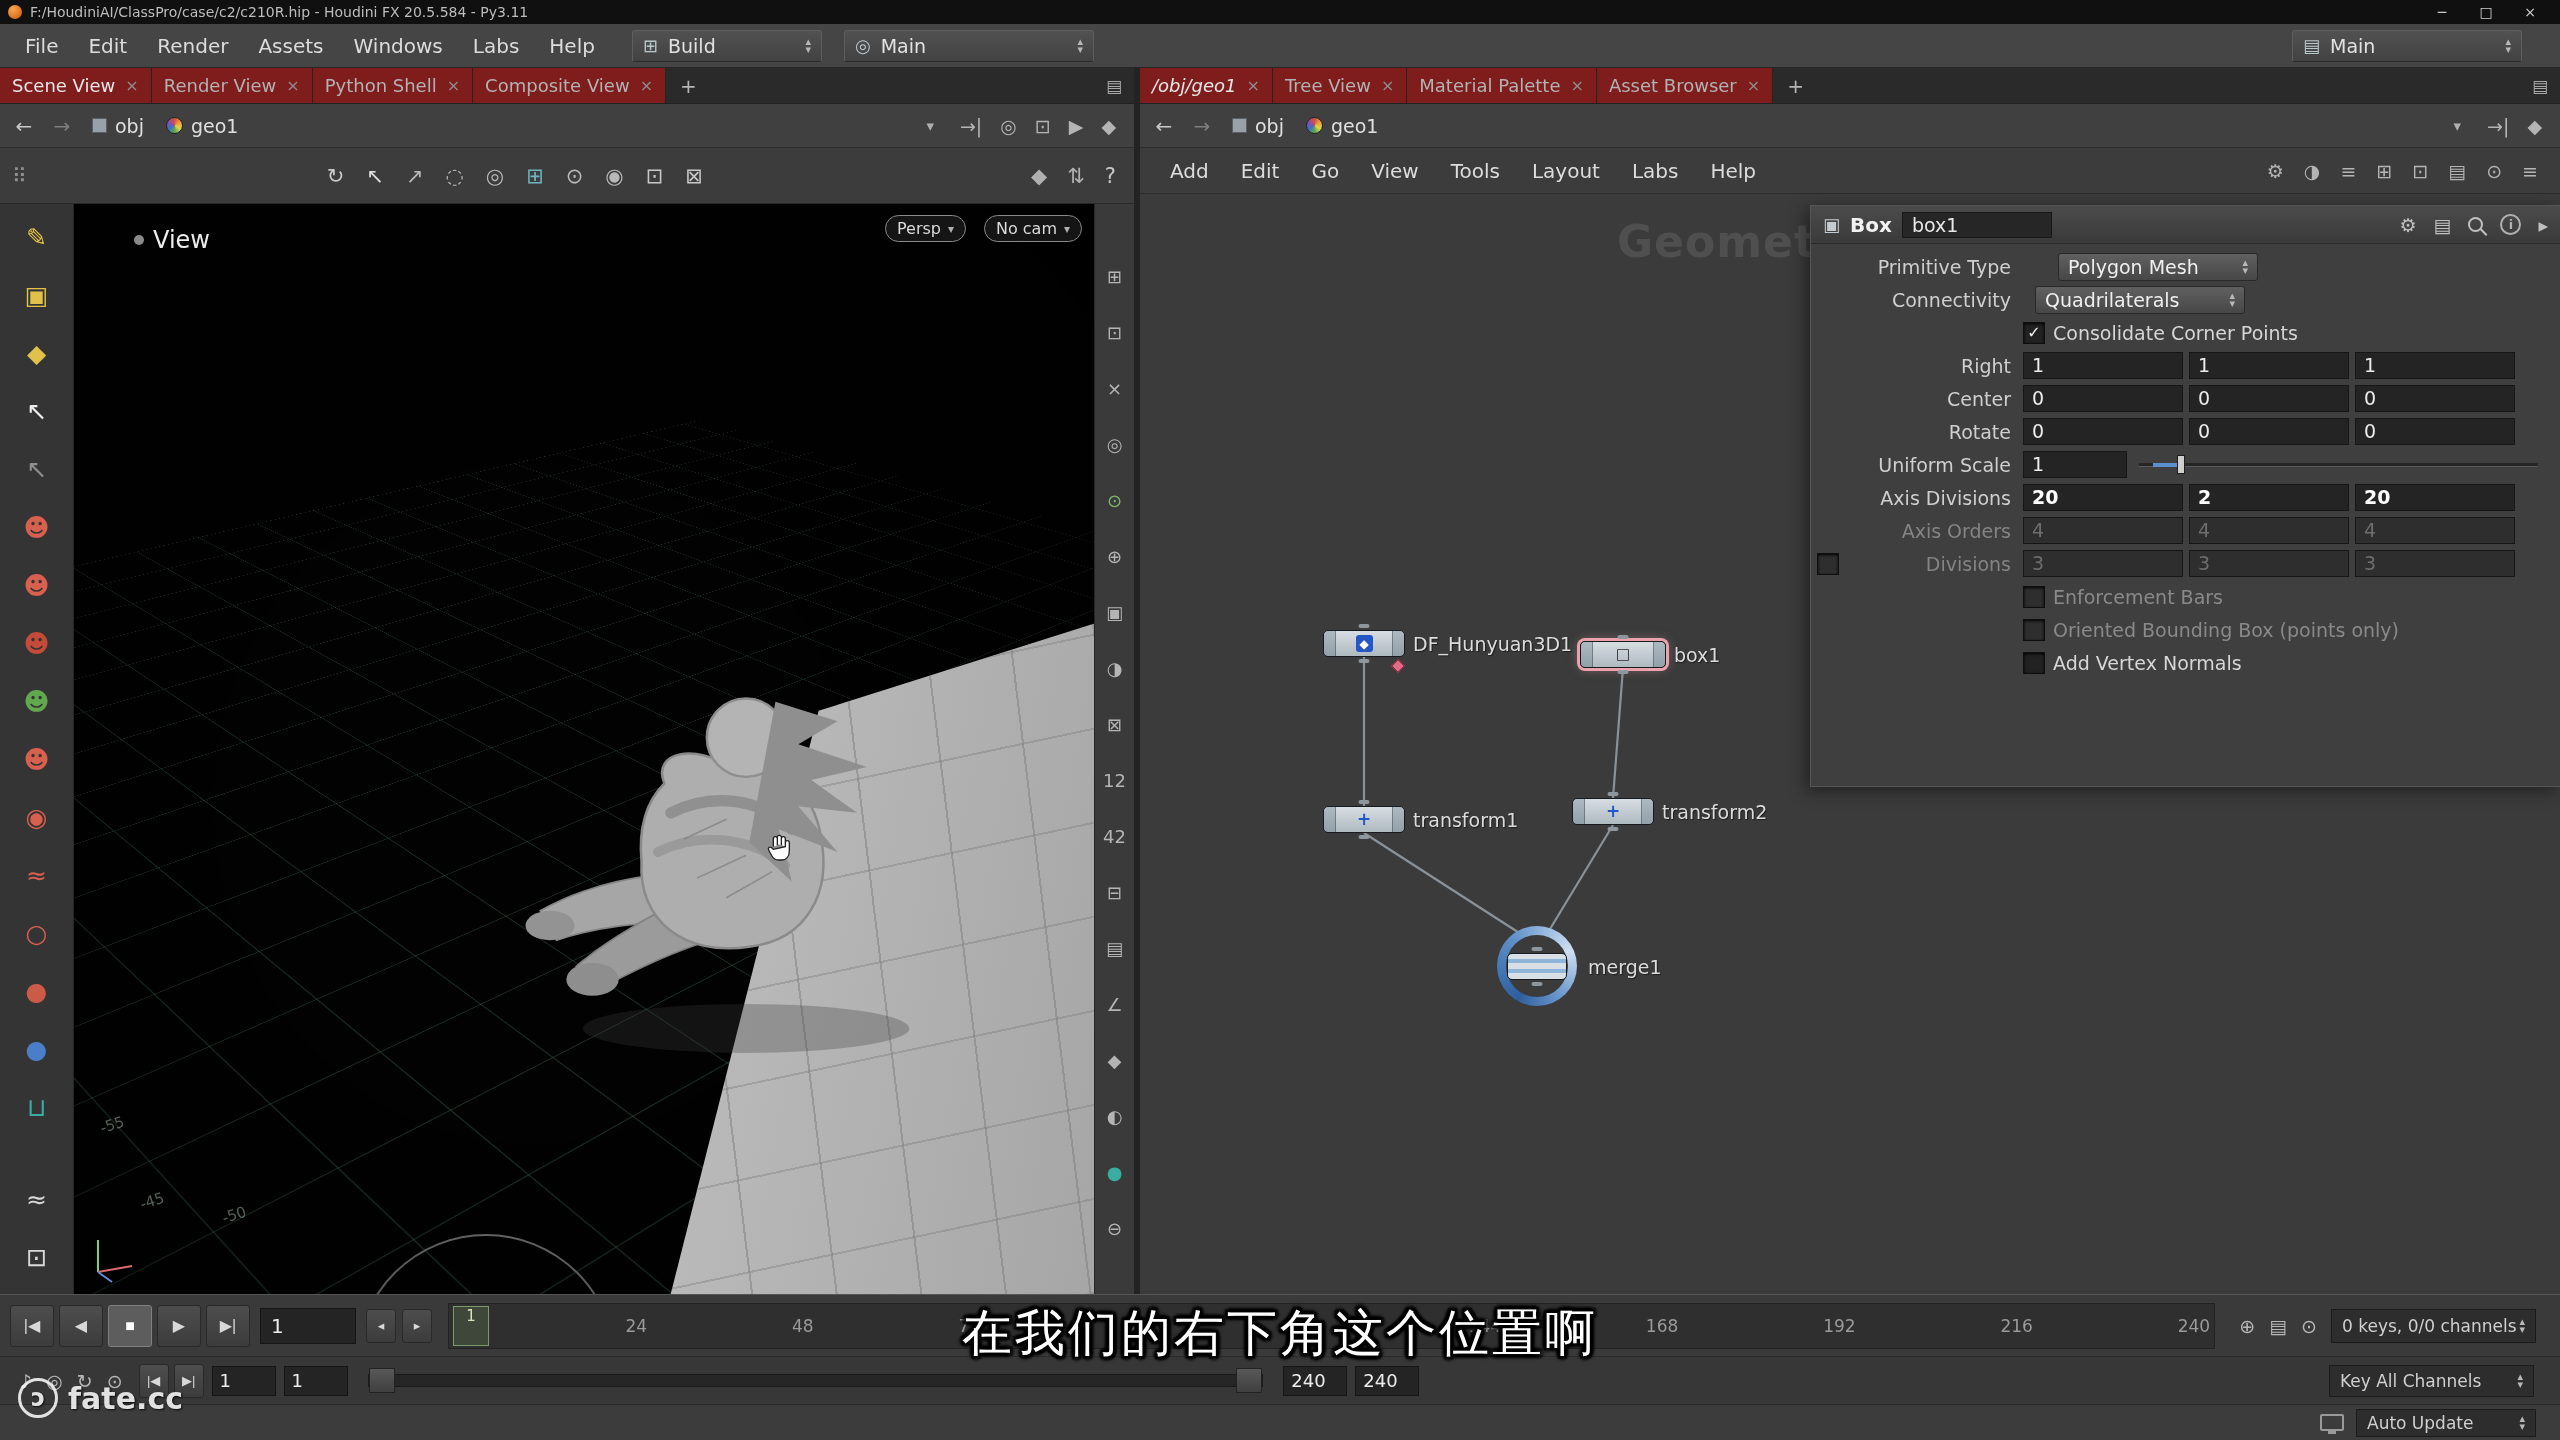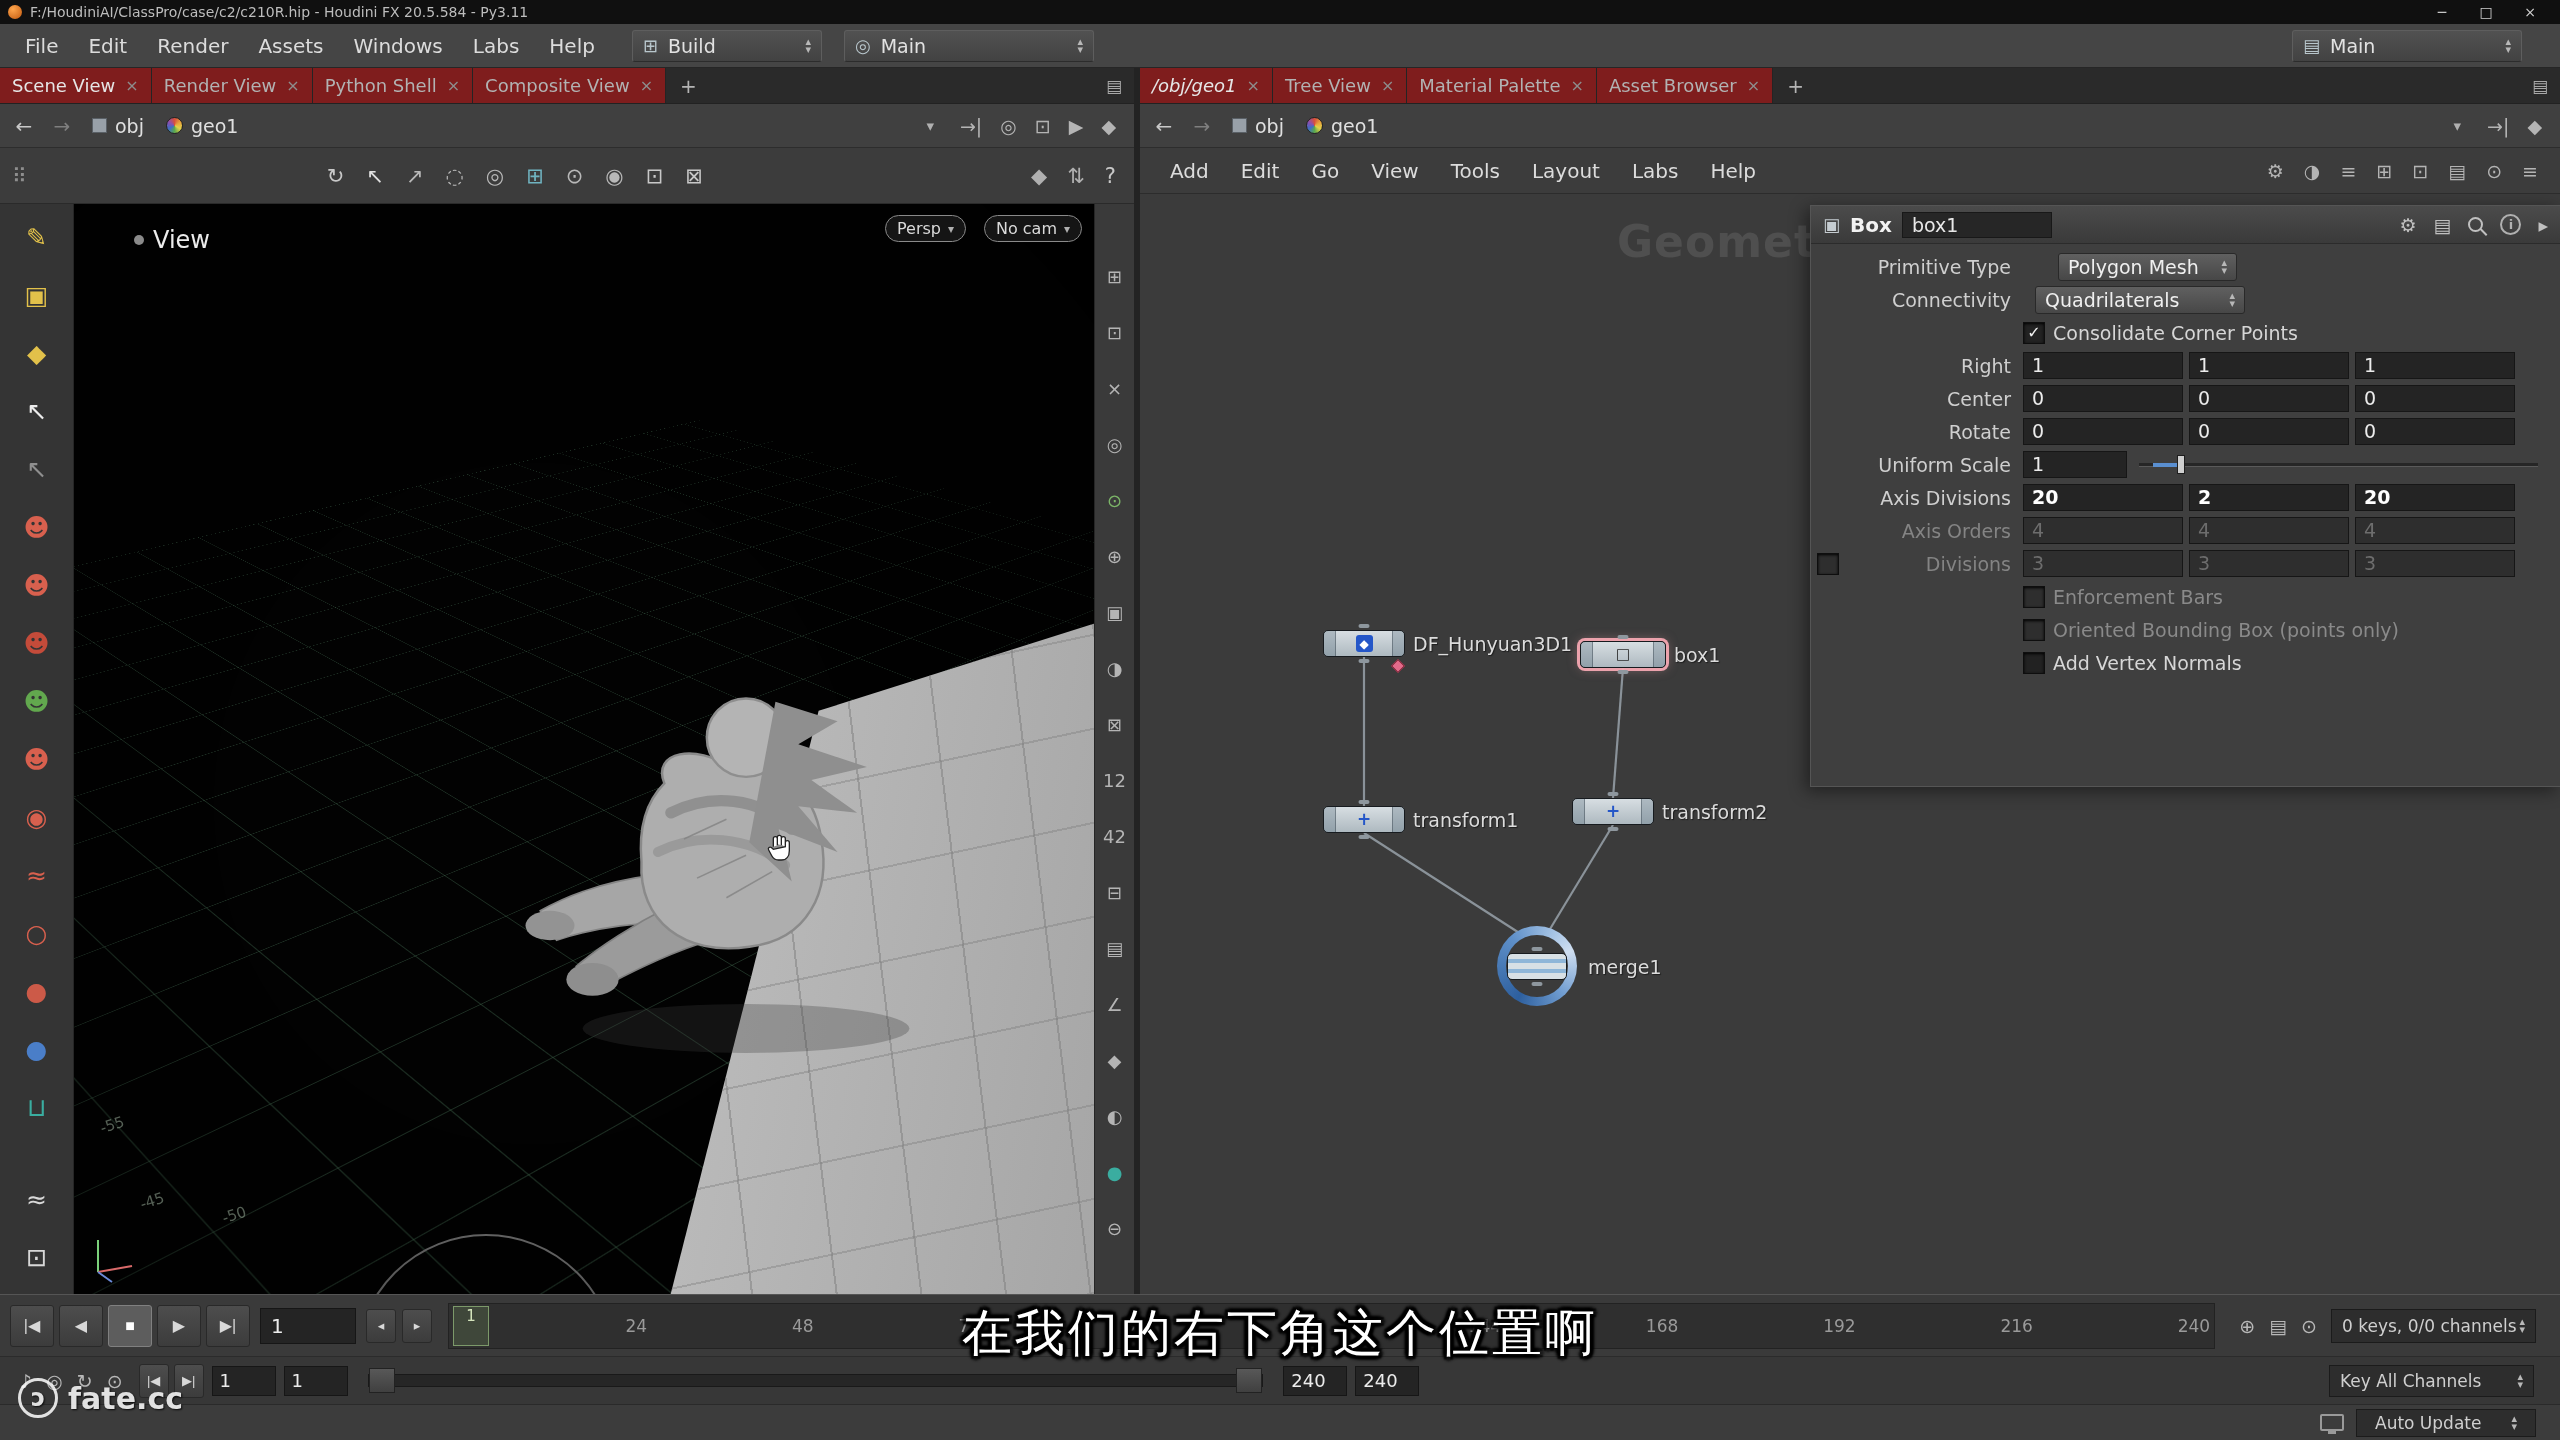--- a/index.html
+++ b/index.html
@@ -171,21 +171,21 @@
   .rhandle{position:absolute;top:-7px;width:26px;height:25px;background:linear-gradient(#585858,#404040);border:1px solid #222}
   .rhandle.left{left:0}
   .rhandle.right{right:0}
 
   
   #statusbar{position:absolute;left:0;top:1404px;width:2560px;height:36px;background:#3c3c3c;border-top:1px solid #2a2a2a;display:flex;align-items:center;padding:0 14px}
   .status-help{font-size:18px;color:#c6c6c6;white-space:nowrap}
   .status-right{margin-left:auto;display:flex;align-items:center;gap:12px;padding-right:10px}
   .i-monitor{width:24px;height:17px;border:2px solid #9a9a9a;border-radius:2px;position:relative;display:inline-block}
   .i-monitor::after{content:"";position:absolute;left:6px;bottom:-5px;width:8px;height:3px;background:#9a9a9a}
-  .updatebox{width:180px;height:28px;background:#2d2d2d;border:1px solid #1b1b1b;display:flex;align-items:center;padding:0 18px;color:#cfcfcf;font-size:17px}
+  .updatebox{width:180px;height:28px;background:#2d2d2d;border:1px solid #1b1b1b;display:flex;align-items:center;padding:0 10px;color:#cfcfcf;font-size:17px}
   .updatebox .spin{margin-left:auto}
 
   
   #subtitle{position:absolute;left:50%;top:1300px;transform:translateX(-50%);z-index:60;font-size:50px;font-weight:normal;color:#fff;letter-spacing:3px;white-space:nowrap;
     text-shadow:3px 3px 2px #000,-3px -3px 2px #000,3px -3px 2px #000,-3px 3px 2px #000,0 4px 3px #000,4px 0 3px #000,0 -4px 3px #000,-4px 0 3px #000}
   #watermark{position:absolute;left:18px;top:1378px;z-index:60;display:flex;align-items:center;gap:10px;opacity:.85}
   #watermark .wm-circle{width:40px;height:40px;border:3px solid #fff;border-radius:50%;display:flex;align-items:center;justify-content:center;color:#fff;font-size:24px;font-weight:bold;text-shadow:1px 1px 2px #000}
   #watermark .wm-text{font-size:30px;color:#fff;font-weight:bold;text-shadow:1px 1px 2px #000}
 </style>
 </head>
@@ -547,21 +547,21 @@
               <span class="bicon">▤</span>
               <span class="i-search"></span>
               <span class="i-info">i</span>
               <span class="bicon">▸</span>
             </span>
           </div>
 
           <div class="pp-rows">
             <div class="prow">
               <div class="plabel">Primitive Type</div>
-              <div class="dropdown" style="margin-left:35px;width:179px">
+              <div class="dropdown" style="margin-left:35px;width:200px">
                 <span style="flex:1">Polygon Mesh</span>
                 <span class="spin">
                     <i>▴</i>
                     <i>▾</i>
                   </span>
               </div>
             </div>
             <div class="prow">
               <div class="plabel">Connectivity</div>
               <div class="dropdown" style="margin-left:12px;width:210px">

